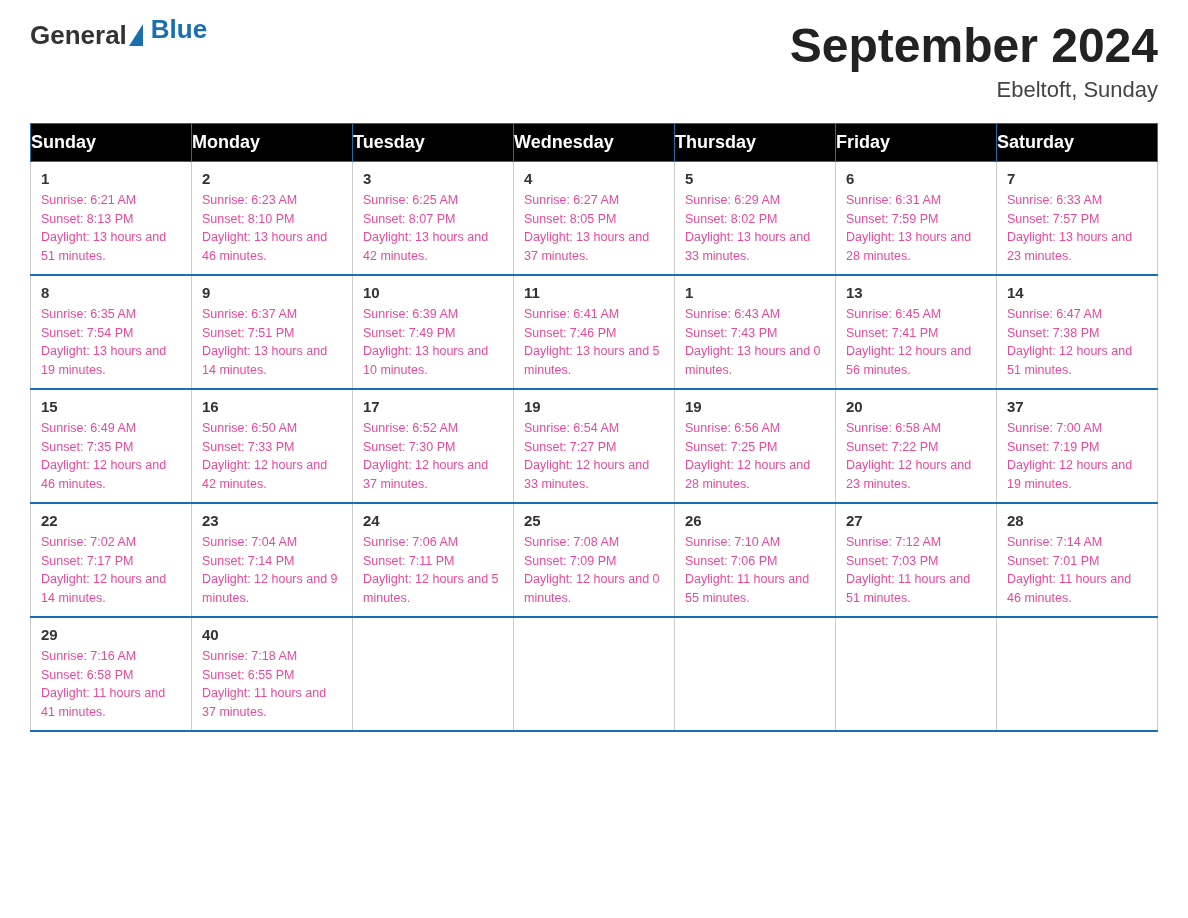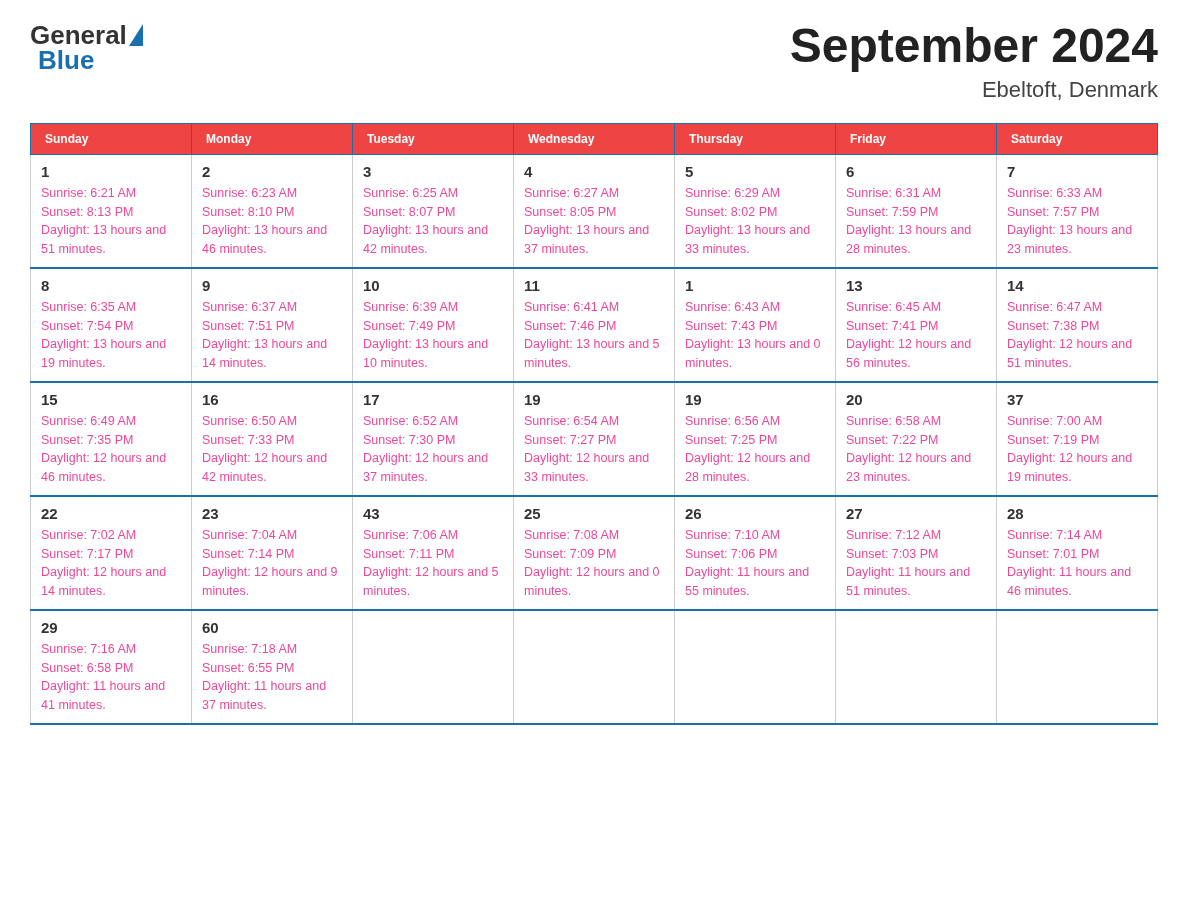--- a/index.html
+++ b/index.html
@@ -11,21 +11,21 @@
       min-height: 918px;
     }
     .header {
       display: flex;
       justify-content: space-between;
       align-items: flex-start;
       margin-bottom: 20px;
     }
     .logo {
       display: flex;
-      flex-direction: column;
+      flex-direction: row;
       align-items: flex-start;
     }
     .logo-top {
       display: flex;
       align-items: center;
     }
     .logo-text-general {
       font-size: 26px;
       font-weight: bold;
       color: #333;
@@ -59,25 +59,25 @@
       font-size: 22px;
       color: #444;
       margin-top: 4px;
     }
     table {
       width: 100%;
       border-collapse: collapse;
       table-layout: fixed;
     }
     thead tr th {
-      background-color: #ef4444;
+      background-color: #000000;
       color: #fff;
-      font-size: 12px;
-      font-weight: bold;
-      padding: 8px 14px;
+      font-size: 18px;
+      font-weight: bold;
+      padding: 8px 0;
       text-align: left;
       border: 1px solid #1a6faf;
     }
     tbody tr td {
       vertical-align: top;
       padding: 8px 10px;
       border: 1px solid #ccc;
       font-size: 13px;
       color: #333;
       min-height: 100px;
@@ -107,21 +107,21 @@
 <div class="header">
   <div class="logo">
     <div class="logo-top">
       <span class="logo-text-general">General</span>
       <div class="logo-triangle"></div>
     </div>
     <div class="logo-bottom">Blue</div>
   </div>
   <div class="title-block">
     <div class="calendar-title">September 2024</div>
-    <div class="calendar-subtitle">Ebeltoft, Denmark</div>
+    <div class="calendar-subtitle">Ebeltoft, Sunday</div>
   </div>
 </div>
 
 <table>
   <thead>
     <tr>
     <th>Sunday</th>
         <th>Monday</th>
         <th>Tuesday</th>
         <th>Wednesday</th>
@@ -247,21 +247,21 @@
           <span class="day-number">22</span>
           <span class="day-info">Sunrise: 7:02 AM<br>Sunset: 7:17 PM<br>Daylight: 12 hours and
 14 minutes.</span>
         </td>
         <td>
           <span class="day-number">23</span>
           <span class="day-info">Sunrise: 7:04 AM<br>Sunset: 7:14 PM<br>Daylight: 12 hours and
 9 minutes.</span>
         </td>
         <td>
-          <span class="day-number">43</span>
+          <span class="day-number">24</span>
           <span class="day-info">Sunrise: 7:06 AM<br>Sunset: 7:11 PM<br>Daylight: 12 hours and
 5 minutes.</span>
         </td>
         <td>
           <span class="day-number">25</span>
           <span class="day-info">Sunrise: 7:08 AM<br>Sunset: 7:09 PM<br>Daylight: 12 hours and
 0 minutes.</span>
         </td>
         <td>
           <span class="day-number">26</span>
@@ -279,21 +279,21 @@
 46 minutes.</span>
         </td>
       </tr>
       <tr>
         <td>
           <span class="day-number">29</span>
           <span class="day-info">Sunrise: 7:16 AM<br>Sunset: 6:58 PM<br>Daylight: 11 hours and
 41 minutes.</span>
         </td>
         <td>
-          <span class="day-number">60</span>
+          <span class="day-number">40</span>
           <span class="day-info">Sunrise: 7:18 AM<br>Sunset: 6:55 PM<br>Daylight: 11 hours and
 37 minutes.</span>
         </td>
         <td class="empty"></td>
         <td class="empty"></td>
         <td class="empty"></td>
         <td class="empty"></td>
         <td class="empty"></td>
       </tr>
     </tbody>

